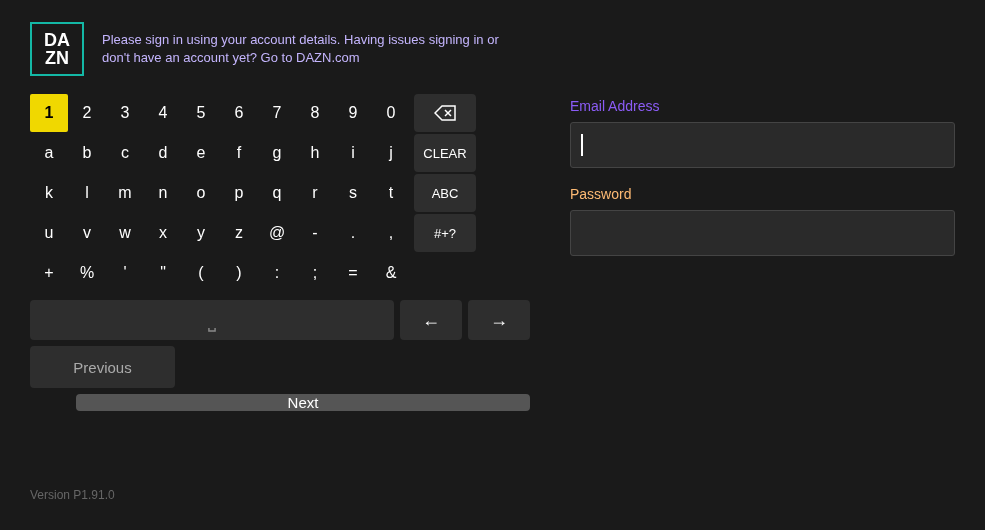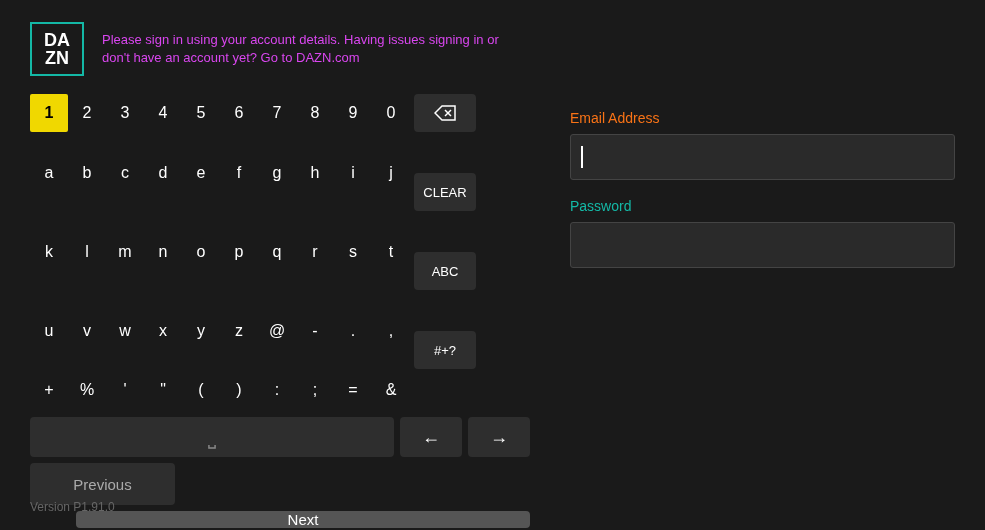--- a/index.html
+++ b/index.html
@@ -42,21 +42,21 @@
 
     .header-info h1 {
       font-size: 26px;
       font-weight: 700;
       color: #ffffff;
       margin-bottom: 5px;
     }
 
     .header-info p {
       font-size: 13px;
-      color: #d946ef;
+      color: #c4b5fd;
       max-width: 400px;
       line-height: 1.4;
     }
 
     
     .main-layout {
       display: flex;
       padding: 0 30px;
       gap: 40px;
     }
@@ -99,21 +99,20 @@
       border-radius: 4px;
       font-size: 13px;
       color: #ffffff;
       width: 62px;
       height: 38px;
       display: flex;
       align-items: center;
       justify-content: center;
       cursor: pointer;
       margin-left: 4px;
-      margin-top: 39px;
     }
 
     .key-backspace {
       background: #2e2e2e;
       border-radius: 4px;
       width: 62px;
       height: 38px;
       display: flex;
       align-items: center;
       justify-content: center;
@@ -196,23 +195,23 @@
     }
 
     
     .right-panel {
       flex: 1;
       padding-top: 0;
     }
 
     .field-label {
       font-size: 14px;
-      color: #f97316;
+      color: #8b5cf6;
       margin-bottom: 8px;
-      margin-top: 16px;
+      margin-top: 4px;
     }
 
     .field-input {
       width: 100%;
       height: 46px;
       background: #2a2a2a;
       border: 1px solid #444444;
       border-radius: 3px;
       margin-bottom: 18px;
       padding: 0 10px;
@@ -227,36 +226,36 @@
       animation: blink 1s infinite;
     }
 
     @keyframes blink {
       0%, 100% { opacity: 1; }
       50% { opacity: 0; }
     }
 
     .password-label {
       font-size: 14px;
-      color: #14b8a6;
+      color: #fdba74;
       margin-bottom: 8px;
     }
 
     .password-input {
       width: 100%;
       height: 46px;
       background: #2a2a2a;
       border: 1px solid #444444;
       border-radius: 3px;
     }
 
     
     .version {
       position: absolute;
-      bottom: 16px;
+      bottom: 28px;
       left: 30px;
       font-size: 12px;
       color: #666666;
     }
   </style>
 </head>
 <body>
 
 <div class="header">
   <div class="logo-box">

